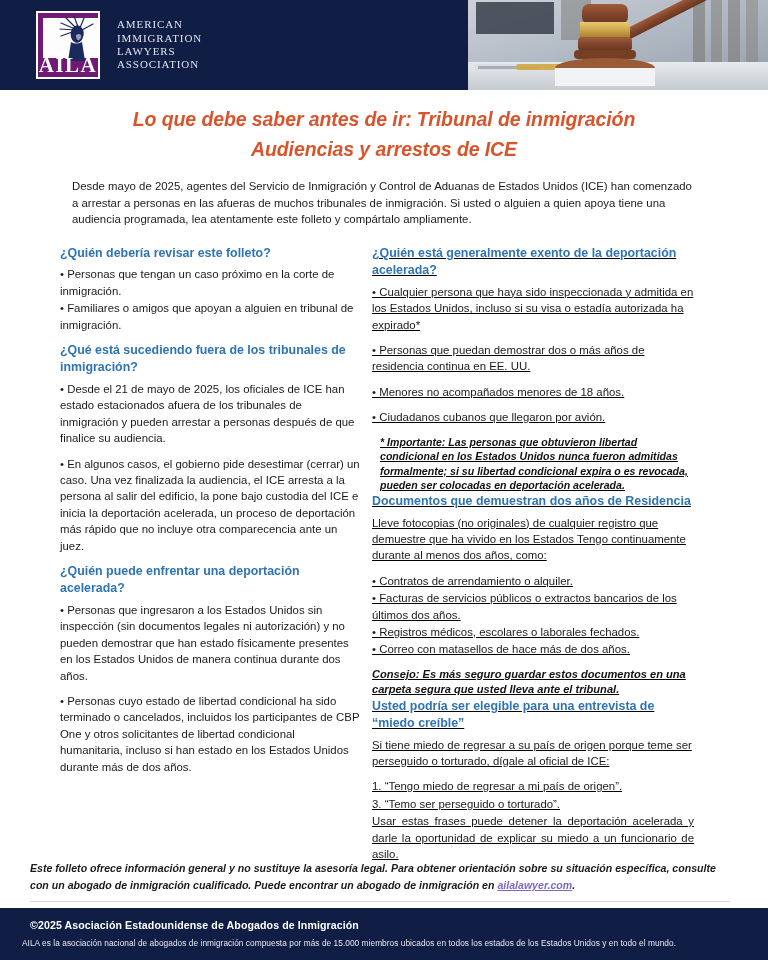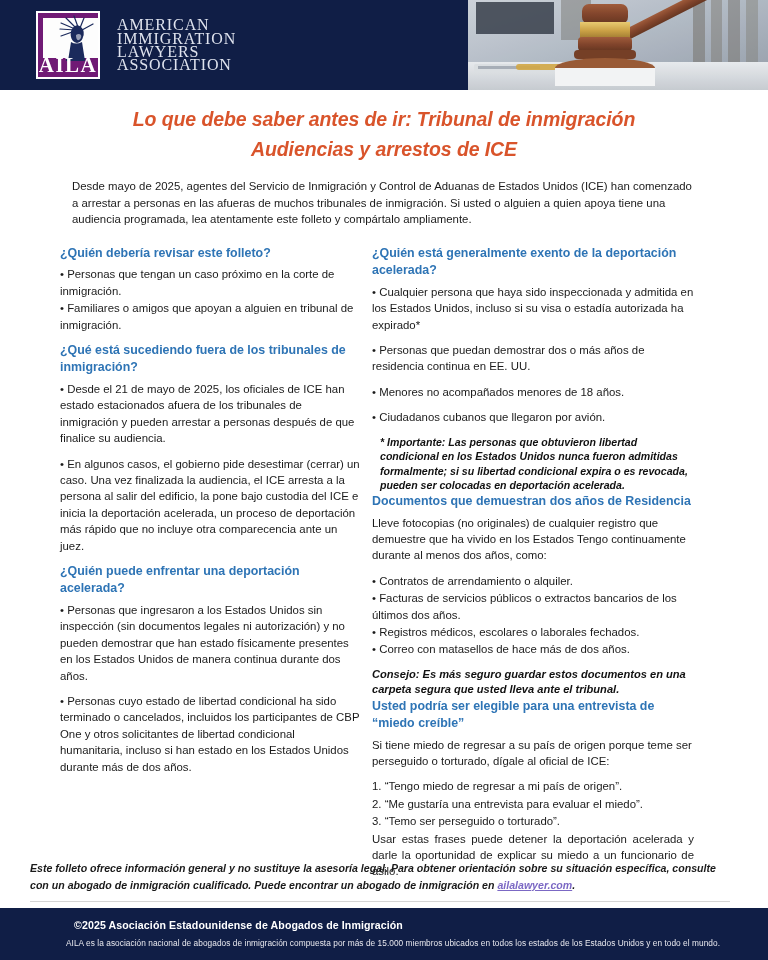--- a/index.html
+++ b/index.html
@@ -57,21 +57,21 @@
     color: #ffffff;
     font-family: "Liberation Serif", serif;
     font-size: 21px;
     letter-spacing: 1.5px;
     line-height: 21px;
   }
   .logo-text {
     margin-left: 17px;
     color: #dfe3ee;
     font-family: "Liberation Serif", serif;
-    font-size: 16px;
+    font-size: 11px;
     letter-spacing: 0.9px;
     line-height: 13.4px;
   }
   .logo-text div { white-space: nowrap; }
 
   .header-photo {
     position: absolute;
     right: 0; top: 0;
     width: 300px; height: 90px;
     overflow: hidden;
@@ -103,21 +103,21 @@
 
   
   .columns {
     display: flex;
     margin: 17px 60px 0 60px;
     gap: 12px;
     align-items: flex-start;
   }
   .col { width: 315px; }
   .col-left { width: 300px; }
-  .col-right { width: 322px; }
+  .col-right { width: 322px; text-decoration: underline; }
 
   h2.sec {
     color: #2E74B5;
     font-size: 12.4px;
     font-weight: bold;
     line-height: 17.5px;
     margin: 0 0 4px 0;
   }
   .sec-gap { margin-top: 19px; }
   .sec-gap-sm { margin-top: 12px; }
@@ -172,21 +172,20 @@
     background: #d5d5d5;
   }
 
   
   .footer {
     position: absolute;
     left: 0; bottom: 0;
     width: 768px; height: 52px;
     background: #101E46;
     color: #ffffff;
-    padding-left: 44px;
   }
   .footer .cr {
     margin: 11px 0 0 30px;
     font-size: 10.6px;
     font-weight: bold;
     letter-spacing: 0.1px;
   }
   .footer .sub {
     margin: 7px 0 0 22px;
     font-size: 8.3px;
@@ -314,21 +313,20 @@
     <p class="body tight">• Contratos de arrendamiento o alquiler.</p>
     <p class="body tight">• Facturas de servicios públicos o extractos bancarios de los últimos dos años.</p>
     <p class="body tight">• Registros médicos, escolares o laborales fechados.</p>
     <p class="body">• Correo con matasellos de hace más de dos años.</p>
 
     <p class="tipline">Consejo: Es más seguro guardar estos documentos en una carpeta segura que usted lleva ante el tribunal.</p>
 
     <h2 class="sec sec-gap">Usted podría ser elegible para una entrevista de “miedo creíble”</h2>
     <p class="body">Si tiene miedo de regresar a su país de origen porque teme ser perseguido o torturado, dígale al oficial de ICE:</p>
     <p class="body tight">1. “Tengo miedo de regresar a mi país de origen”.</p>
-    <p class="body tight">2. “Me gustaría una entrevista para evaluar el miedo”.</p>
     <p class="body tight">3. “Temo ser perseguido o torturado”.</p>
     <p class="body just">Usar estas frases puede detener la deportación acelerada y darle la oportunidad de explicar su miedo a un funcionario de asilo.</p>
   </div>
 </div>
 
 <div class="disclaimer">
   <span>Este folleto ofrece información general y no sustituye la asesoría legal. Para obtener orientación sobre su situación específica, consulte con un abogado de inmigración cualificado. Puede encontrar un abogado de inmigración en </span><a href="#">ailalawyer.com</a><span>.</span>
 </div>
 <div class="rule"></div>
 

